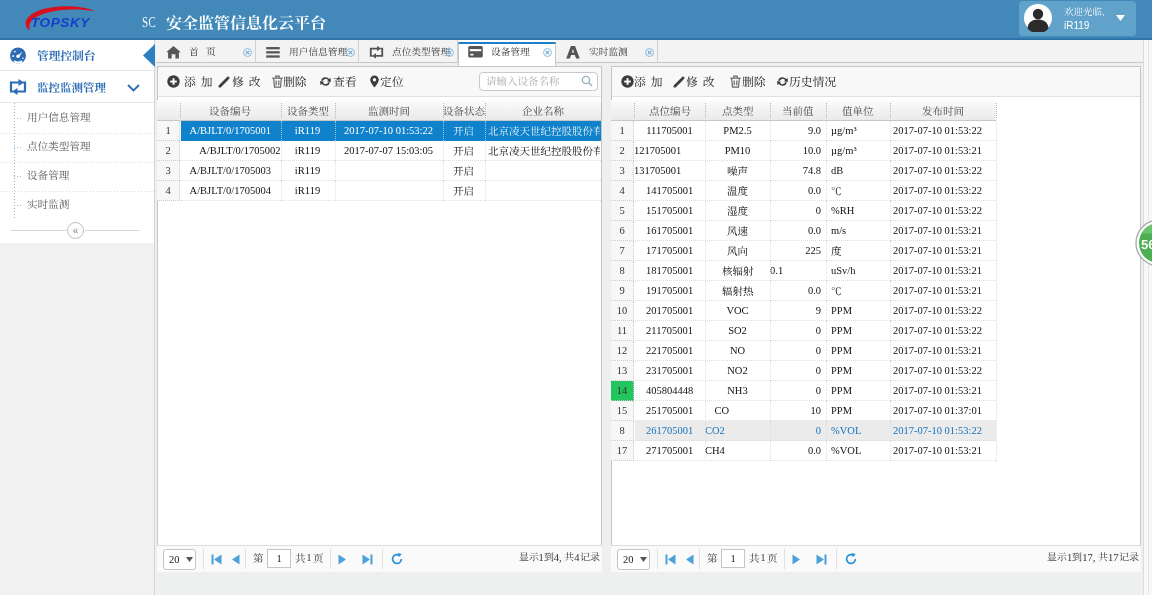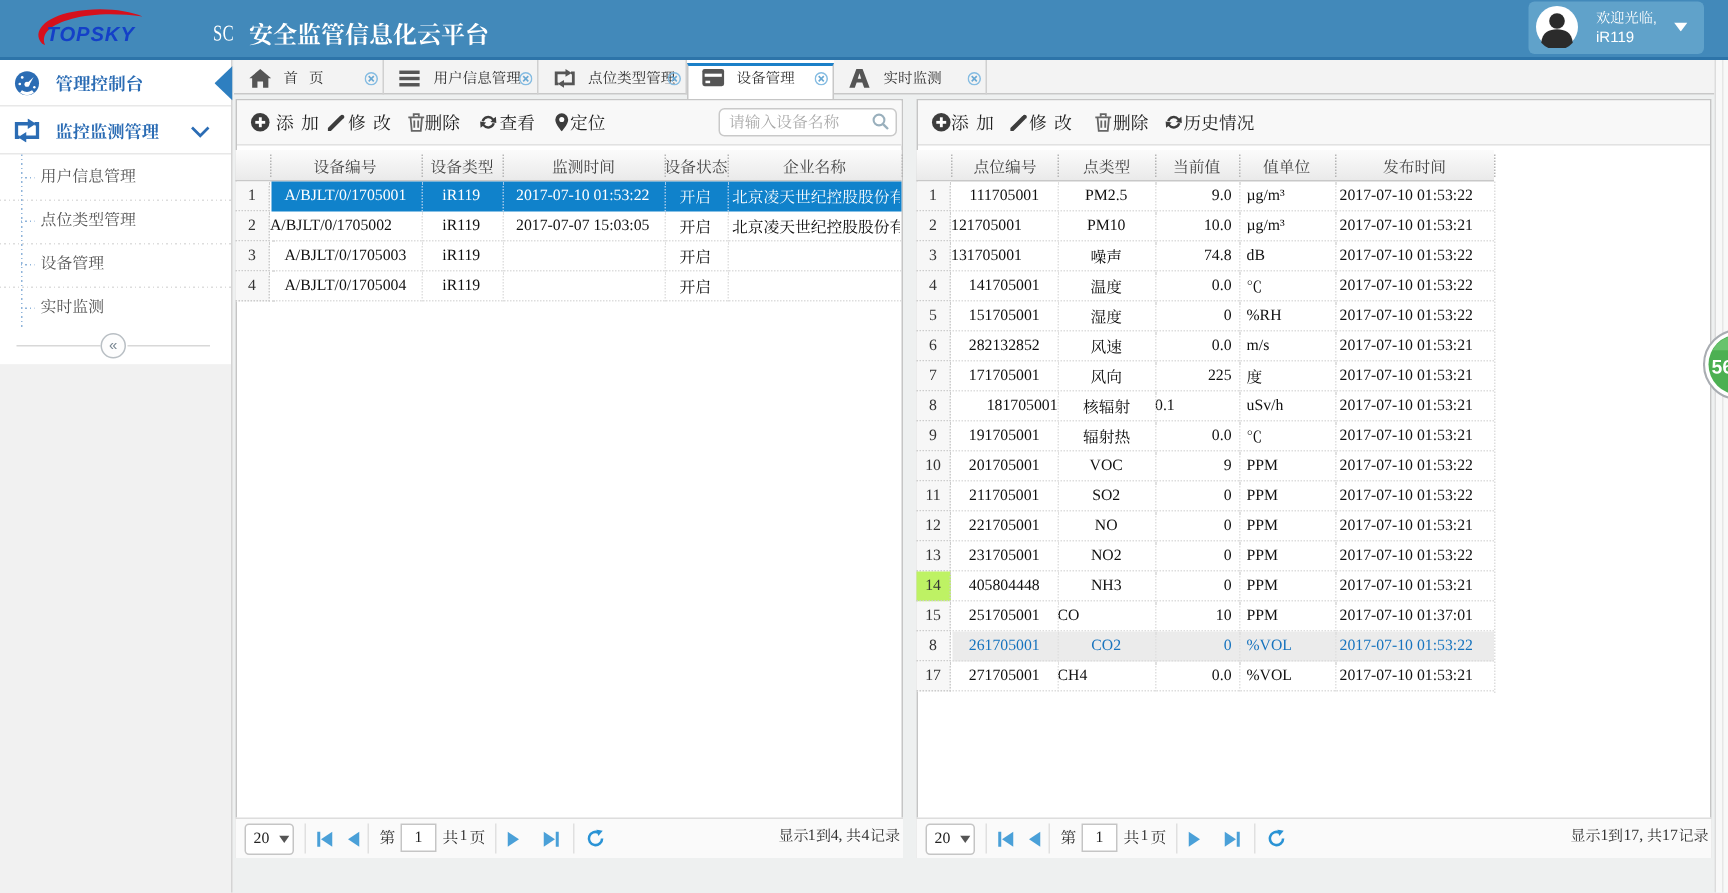--- a/index.html
+++ b/index.html
@@ -543,21 +543,21 @@
         <use href="#r6709" x="10000"></use>
         <use href="#r9650" x="11000"></use>
       </g>
     </svg></div>
 <div class="a" style="left:280.5px;top:121px;width:0;height:20px;border-left:1px dotted #9fc6e8"></div>
 <div class="a" style="left:334.5px;top:121px;width:0;height:20px;border-left:1px dotted #9fc6e8"></div>
 <div class="a" style="left:442.5px;top:121px;width:0;height:20px;border-left:1px dotted #9fc6e8"></div>
 <div class="a" style="left:485.2px;top:121px;width:0;height:20px;border-left:1px dotted #9fc6e8"></div>
 <div class="cell" style="left:157px;top:141px;width:23px;text-align:center;background:#f7f7f7;border-right:1px dotted #ccc;border-bottom:1px dotted #ccc;color:#333">2</div>
 <div class="a" style="left:181.0px;top:141px;width:420.0px;height:20px;border-bottom:1px dotted #ddd"></div>
-<div class="cell" style="left:180.0px;top:141px;width:100.5px;text-align:left;color:#111">A/BJLT/0/1705002</div>
+<div class="cell" style="left:180.0px;top:141px;width:100.5px;text-align:right;color:#111">A/BJLT/0/1705002</div>
 <div class="cell" style="left:280.5px;top:141px;width:54.0px;text-align:center;color:#111">iR119</div>
 <div class="cell" style="left:334.5px;top:141px;width:108.0px;text-align:center;color:#111">2017-07-07 15:03:05</div>
 <svg class="a" style="left:453.4px;top:146.2px" width="22.0" height="11.5">
     <g fill="#111" transform="translate(0,9.03) scale(0.01050)">
       <use href="#r5f00" x="0"></use>
       <use href="#r542f" x="1000"></use>
     </g>
   </svg>
 <div class="a" style="left:488.2px;top:141px;width:111.8px;height:20px;overflow:hidden"><svg width="126.0" height="9.03" style="overflow:visible;vertical-align:baseline;position:relative;top:4.5px">
       <g fill="#111" transform="translate(0,9.03) scale(0.01050)">
@@ -723,21 +723,21 @@
   </svg>
 <div class="cell" style="left:770.0px;top:201px;width:51.0px;text-align:right;color:#111">0</div>
 <div class="cell" style="left:831.0px;top:201px;width:59.0px;color:#111">%RH</div>
 <div class="cell" style="left:893.0px;top:201px;width:103.0px;color:#111">2017-07-10 01:53:22</div>
 <div class="a" style="left:705.0px;top:201px;width:0;height:20px;border-left:1px dotted #e0e0e0"></div>
 <div class="a" style="left:770.0px;top:201px;width:0;height:20px;border-left:1px dotted #e0e0e0"></div>
 <div class="a" style="left:826.0px;top:201px;width:0;height:20px;border-left:1px dotted #e0e0e0"></div>
 <div class="a" style="left:890.0px;top:201px;width:0;height:20px;border-left:1px dotted #e0e0e0"></div>
 <div class="cell" style="left:611px;top:221px;width:23px;text-align:center;background:#f7f7f7;border-right:1px dotted #ccc;border-bottom:1px dotted #ccc;color:#333">6</div>
 <div class="a" style="left:635.0px;top:221px;width:361.0px;height:20px;border-bottom:1px dotted #ddd"></div>
-<div class="cell" style="left:634.0px;top:221px;width:71.0px;text-align:center;color:#111">282132852</div>
+<div class="cell" style="left:634.0px;top:221px;width:71.0px;text-align:center;color:#111">161705001</div>
 <svg class="a" style="left:727.0px;top:226.2px" width="22.0" height="11.5">
     <g fill="#111" transform="translate(0,9.03) scale(0.01050)">
       <use href="#r98ce" x="0"></use>
       <use href="#r901f" x="1000"></use>
     </g>
   </svg>
 <div class="cell" style="left:770.0px;top:221px;width:51.0px;text-align:right;color:#111">0.0</div>
 <div class="cell" style="left:831.0px;top:221px;width:59.0px;color:#111">m/s</div>
 <div class="cell" style="left:893.0px;top:221px;width:103.0px;color:#111">2017-07-10 01:53:21</div>
 <div class="a" style="left:705.0px;top:221px;width:0;height:20px;border-left:1px dotted #e0e0e0"></div>
@@ -759,21 +759,21 @@
       <use href="#r5ea6" x="0"></use>
     </g>
   </svg>
 <div class="cell" style="left:893.0px;top:241px;width:103.0px;color:#111">2017-07-10 01:53:21</div>
 <div class="a" style="left:705.0px;top:241px;width:0;height:20px;border-left:1px dotted #e0e0e0"></div>
 <div class="a" style="left:770.0px;top:241px;width:0;height:20px;border-left:1px dotted #e0e0e0"></div>
 <div class="a" style="left:826.0px;top:241px;width:0;height:20px;border-left:1px dotted #e0e0e0"></div>
 <div class="a" style="left:890.0px;top:241px;width:0;height:20px;border-left:1px dotted #e0e0e0"></div>
 <div class="cell" style="left:611px;top:261px;width:23px;text-align:center;background:#f7f7f7;border-right:1px dotted #ccc;border-bottom:1px dotted #ccc;color:#333">8</div>
 <div class="a" style="left:635.0px;top:261px;width:361.0px;height:20px;border-bottom:1px dotted #ddd"></div>
-<div class="cell" style="left:634.0px;top:261px;width:71.0px;text-align:right;color:#111">181705001</div>
+<div class="cell" style="left:634.0px;top:261px;width:71.0px;text-align:center;color:#111">181705001</div>
 <svg class="a" style="left:721.8px;top:266.2px" width="32.5" height="11.5">
     <g fill="#111" transform="translate(0,9.03) scale(0.01050)">
       <use href="#r6838" x="0"></use>
       <use href="#r8f90" x="1000"></use>
       <use href="#r5c04" x="2000"></use>
     </g>
   </svg>
 <div class="cell" style="left:770.0px;top:261px;width:51.0px;text-align:left;color:#111">0.1</div>
 <div class="cell" style="left:831.0px;top:261px;width:59.0px;color:#111">uSv/h</div>
 <div class="cell" style="left:893.0px;top:261px;width:103.0px;color:#111">2017-07-10 01:53:21</div>
@@ -839,46 +839,46 @@
 <div class="a" style="left:635.0px;top:361px;width:361.0px;height:20px;border-bottom:1px dotted #ddd"></div>
 <div class="cell" style="left:634.0px;top:361px;width:71.0px;text-align:center;color:#111">231705001</div>
 <div class="cell" style="left:705.0px;top:361px;width:65.0px;text-align:center;color:#111">NO2</div>
 <div class="cell" style="left:770.0px;top:361px;width:51.0px;text-align:right;color:#111">0</div>
 <div class="cell" style="left:831.0px;top:361px;width:59.0px;color:#111">PPM</div>
 <div class="cell" style="left:893.0px;top:361px;width:103.0px;color:#111">2017-07-10 01:53:22</div>
 <div class="a" style="left:705.0px;top:361px;width:0;height:20px;border-left:1px dotted #e0e0e0"></div>
 <div class="a" style="left:770.0px;top:361px;width:0;height:20px;border-left:1px dotted #e0e0e0"></div>
 <div class="a" style="left:826.0px;top:361px;width:0;height:20px;border-left:1px dotted #e0e0e0"></div>
 <div class="a" style="left:890.0px;top:361px;width:0;height:20px;border-left:1px dotted #e0e0e0"></div>
-<div class="cell" style="left:611px;top:381px;width:23px;text-align:center;background:#bef264;border-right:1px dotted #ccc;border-bottom:1px dotted #ccc;color:#333">14</div>
+<div class="cell" style="left:611px;top:381px;width:23px;text-align:center;background:#22c55e;border-right:1px dotted #ccc;border-bottom:1px dotted #ccc;color:#333">14</div>
 <div class="a" style="left:635.0px;top:381px;width:361.0px;height:20px;border-bottom:1px dotted #ddd"></div>
 <div class="cell" style="left:634.0px;top:381px;width:71.0px;text-align:center;color:#111">405804448</div>
 <div class="cell" style="left:705.0px;top:381px;width:65.0px;text-align:center;color:#111">NH3</div>
 <div class="cell" style="left:770.0px;top:381px;width:51.0px;text-align:right;color:#111">0</div>
 <div class="cell" style="left:831.0px;top:381px;width:59.0px;color:#111">PPM</div>
 <div class="cell" style="left:893.0px;top:381px;width:103.0px;color:#111">2017-07-10 01:53:21</div>
 <div class="a" style="left:705.0px;top:381px;width:0;height:20px;border-left:1px dotted #e0e0e0"></div>
 <div class="a" style="left:770.0px;top:381px;width:0;height:20px;border-left:1px dotted #e0e0e0"></div>
 <div class="a" style="left:826.0px;top:381px;width:0;height:20px;border-left:1px dotted #e0e0e0"></div>
 <div class="a" style="left:890.0px;top:381px;width:0;height:20px;border-left:1px dotted #e0e0e0"></div>
 <div class="cell" style="left:611px;top:401px;width:23px;text-align:center;background:#f7f7f7;border-right:1px dotted #ccc;border-bottom:1px dotted #ccc;color:#333">15</div>
 <div class="a" style="left:635.0px;top:401px;width:361.0px;height:20px;border-bottom:1px dotted #ddd"></div>
 <div class="cell" style="left:634.0px;top:401px;width:71.0px;text-align:center;color:#111">251705001</div>
-<div class="cell" style="left:705.0px;top:401px;width:65.0px;text-align:left;color:#111">CO</div>
+<div class="cell" style="left:664px;top:401px;width:65.0px;text-align:right;color:#111">CO</div>
 <div class="cell" style="left:770.0px;top:401px;width:51.0px;text-align:right;color:#111">10</div>
 <div class="cell" style="left:831.0px;top:401px;width:59.0px;color:#111">PPM</div>
 <div class="cell" style="left:893.0px;top:401px;width:103.0px;color:#111">2017-07-10 01:37:01</div>
 <div class="a" style="left:705.0px;top:401px;width:0;height:20px;border-left:1px dotted #e0e0e0"></div>
 <div class="a" style="left:770.0px;top:401px;width:0;height:20px;border-left:1px dotted #e0e0e0"></div>
 <div class="a" style="left:826.0px;top:401px;width:0;height:20px;border-left:1px dotted #e0e0e0"></div>
 <div class="a" style="left:890.0px;top:401px;width:0;height:20px;border-left:1px dotted #e0e0e0"></div>
 <div class="cell" style="left:611px;top:421px;width:23px;text-align:center;background:#f7f7f7;border-right:1px dotted #ccc;border-bottom:1px dotted #ccc;color:#333">8</div>
 <div class="a" style="left:635.0px;top:421px;width:361.0px;height:20px;background:#ebebeb;border-bottom:1px dotted #ddd"></div>
 <div class="cell" style="left:634.0px;top:421px;width:71.0px;text-align:center;color:#1673be">261705001</div>
-<div class="cell" style="left:705.0px;top:421px;width:65.0px;text-align:center;color:#1673be">CO2</div>
+<div class="cell" style="left:705.0px;top:421px;width:65.0px;text-align:left;color:#1673be">CO2</div>
 <div class="cell" style="left:770.0px;top:421px;width:51.0px;text-align:right;color:#1673be">0</div>
 <div class="cell" style="left:831.0px;top:421px;width:59.0px;color:#1673be">%VOL</div>
 <div class="cell" style="left:893.0px;top:421px;width:103.0px;color:#1673be">2017-07-10 01:53:22</div>
 <div class="a" style="left:705.0px;top:421px;width:0;height:20px;border-left:1px dotted #e0e0e0"></div>
 <div class="a" style="left:770.0px;top:421px;width:0;height:20px;border-left:1px dotted #e0e0e0"></div>
 <div class="a" style="left:826.0px;top:421px;width:0;height:20px;border-left:1px dotted #e0e0e0"></div>
 <div class="a" style="left:890.0px;top:421px;width:0;height:20px;border-left:1px dotted #e0e0e0"></div>
 <div class="cell" style="left:611px;top:441px;width:23px;text-align:center;background:#f7f7f7;border-right:1px dotted #ccc;border-bottom:1px dotted #ccc;color:#333">17</div>
 <div class="a" style="left:635.0px;top:441px;width:361.0px;height:20px;border-bottom:1px dotted #ddd"></div>
 <div class="cell" style="left:634.0px;top:441px;width:71.0px;text-align:center;color:#111">271705001</div>

